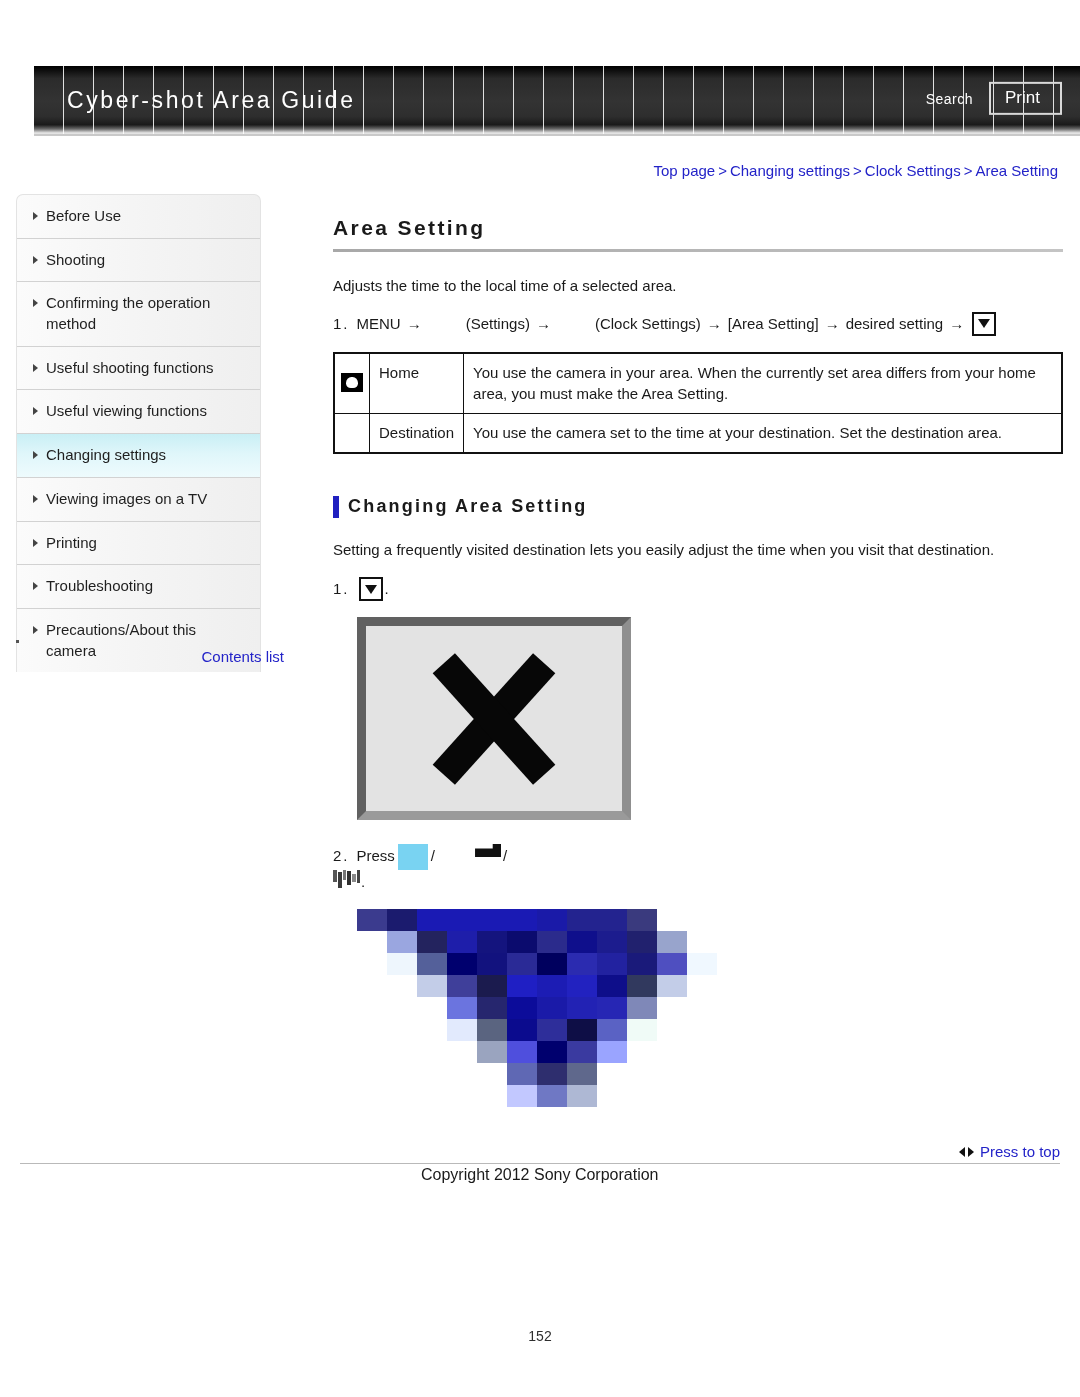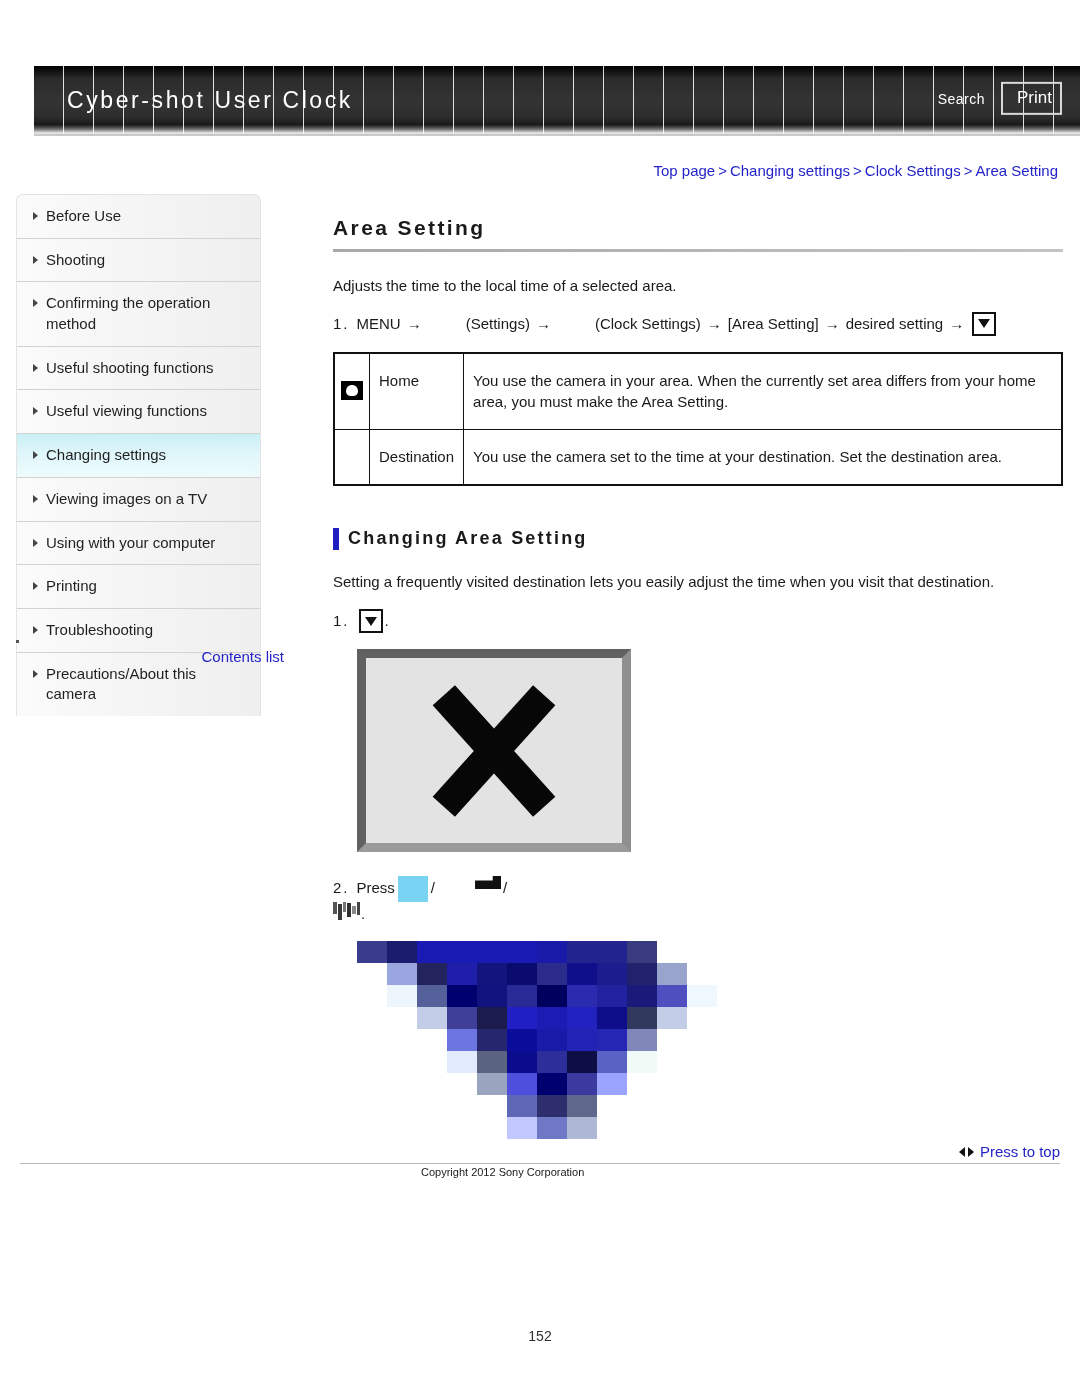--- a/index.html
+++ b/index.html
@@ -44,21 +44,21 @@
   }
   .search-link {
     color: #ffffff; font-size: 14px; letter-spacing: 0.5px;
     text-decoration: none; white-space: nowrap;
   }
   .print-btn {
     display: inline-block;
     border: 2px solid #d9d9d9;
     color: #ffffff;
     font-size: 17px;
-    padding: 4px 8px 5px 14px;
+    padding: 4px 20px 5px 14px;
     background: transparent;
     white-space: nowrap;
   }
 
   
   .breadcrumb {
     position: absolute; right: 22px; top: 162px;
     font-size: 15px; color: #2323c8; white-space: nowrap;
   }
   .breadcrumb a { color: #2323c8; text-decoration: none; }
@@ -152,21 +152,21 @@
   
   table.info {
     width: 730px;
     border-collapse: collapse;
     border: 2px solid #111111;
     margin-bottom: 42px;
     font-size: 15px;
   }
   table.info td {
     border: 1px solid #111111;
-    padding: 16px 9px;
+    padding: 8px 9px;
     vertical-align: top;
     line-height: 1.45;
   }
   table.info td.ic { width: 34px; text-align: center; vertical-align: middle; padding: 6px; }
   table.info td.lbl { width: 90px; white-space: nowrap; }
   .home-icon {
     display: inline-flex; align-items: center; justify-content: center;
     width: 22px; height: 19px; background: #000000;
   }
   .home-icon i {
@@ -254,35 +254,35 @@
     border-top: 5px solid transparent;
     border-bottom: 5px solid transparent;
     margin-right: 3px;
   }
   .foot-rule {
     position: absolute; left: 20px; top: 1163px; width: 1040px; height: 1px;
     background: #b9b9b9;
   }
   .copyright {
     position: absolute; left: 421px; top: 1166px;
-    font-size: 11px; color: #1a1a1a;
+    font-size: 16px; color: #1a1a1a;
   }
   .page-no {
     position: absolute; left: 0; right: 0; top: 1328px;
     text-align: center; font-size: 14px; color: #2f2f2f;
   }
 </style>
 </head>
 <body>
 
 <div class="page">
 
   <div class="header">
     <div class="stripes"></div>
-    <div class="brand">Cyber-shot User Clock</div>
+    <div class="brand">Cyber-shot Area Guide</div>
     <div class="header-actions">
       <a class="search-link" href="#">Search</a>
       <span class="print-btn">Print</span>
     </div>
     <div class="underline"></div>
   </div>
 
   <div class="breadcrumb">
     <a href="#">Top page</a><span class="sep">&gt;</span><a href="#">Changing settings</a><span class="sep">&gt;</span><a href="#">Clock Settings</a><span class="sep">&gt;</span><a href="#">Area Setting</a>
   </div>
@@ -308,24 +308,20 @@
       <span class="tri"></span>
       <span>Useful viewing functions</span>
     </div>
     <div class="nav-item active">
       <span class="tri"></span>
       <span>Changing settings</span>
     </div>
     <div class="nav-item">
       <span class="tri"></span>
       <span>Viewing images on a TV</span>
-    </div>
-    <div class="nav-item">
-      <span class="tri"></span>
-      <span>Using with your computer</span>
     </div>
     <div class="nav-item">
       <span class="tri"></span>
       <span>Printing</span>
     </div>
     <div class="nav-item">
       <span class="tri"></span>
       <span>Troubleshooting</span>
     </div>
     <div class="nav-item">

